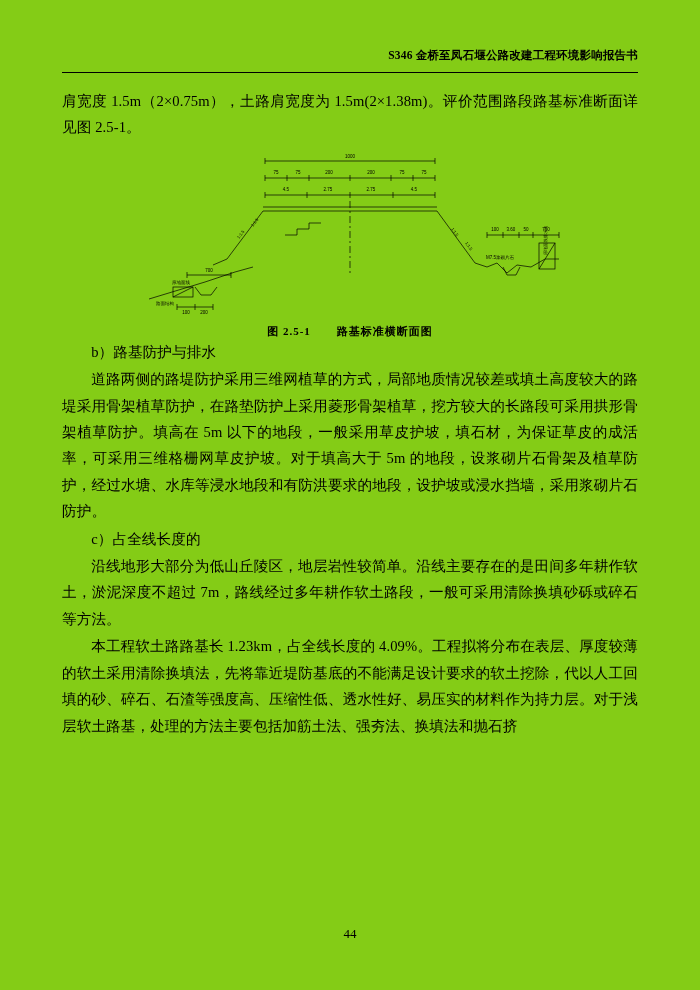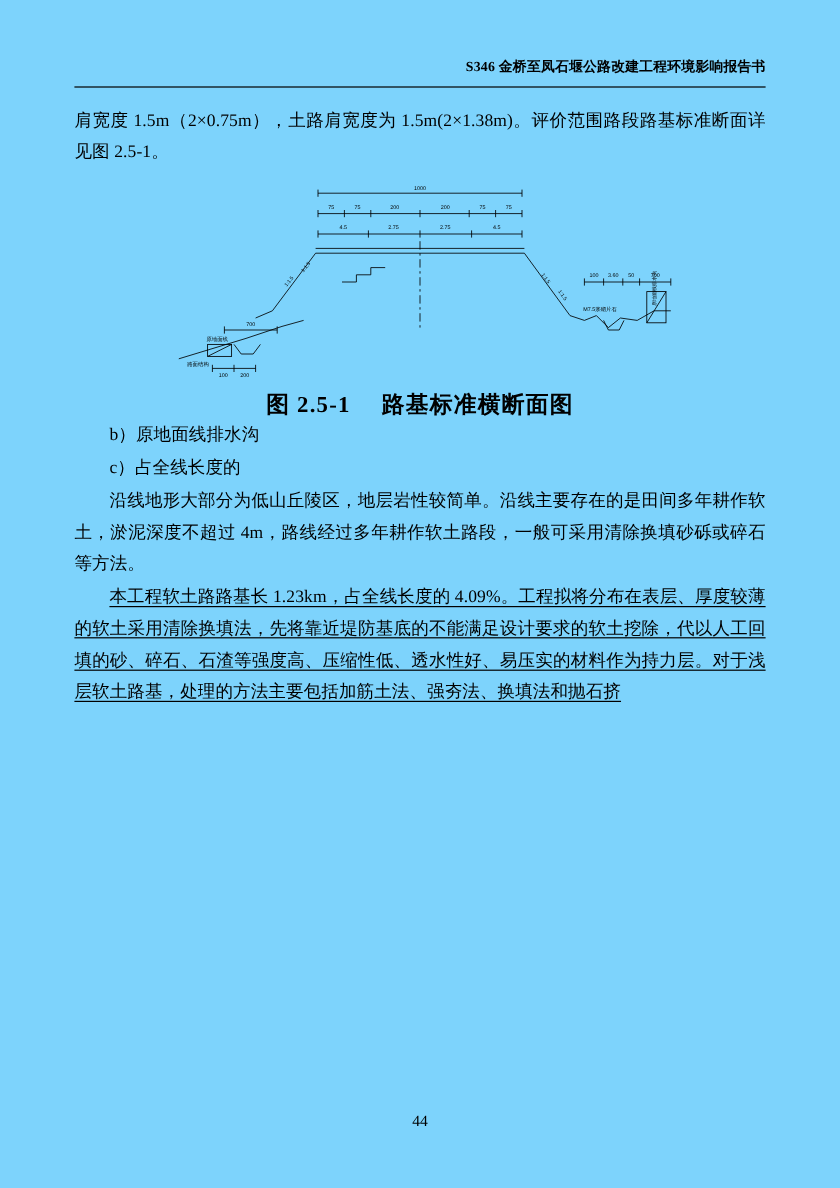--- a/index.html
+++ b/index.html
@@ -9,21 +9,21 @@
   }
   body {
     font-family: "Liberation Serif", "DejaVu Serif", serif;
     color: #000000;
   }
   .page {
     position: relative;
     width: 700px;
     height: 990px;
     margin: 0 auto;
-    background: #7dd3fc;
+    background: #84cc16;
     overflow: hidden;
   }
   .header {
     position: absolute;
     top: 48px;
     right: 62px;
     font-size: 11.5px;
     font-weight: bold;
     letter-spacing: 0.2px;
     white-space: nowrap;
@@ -46,29 +46,28 @@
     font-size: 14.6px;
     line-height: 26.4px;
     text-align: justify;
     text-justify: inter-ideograph;
     letter-spacing: 0.1px;
   }
   p.indent {
     text-indent: 2em;
   }
   p.underline {
-    text-decoration: underline;
     text-underline-offset: 3px;
   }
   .figure {
     margin: 6px 0 0 0;
     text-align: center;
   }
   .figure-caption {
-    font-size: 19px;
+    font-size: 11px;
     font-weight: bold;
     margin-top: 2px;
     letter-spacing: 1px;
   }
   .figure-caption .gap {
     display: inline-block;
     width: 26px;
   }
   .drawing {
     display: block;
@@ -190,22 +189,23 @@
           <text x="316" y="82" transform="rotate(54 316 82)">1:1.5</text>
           <text x="330" y="96" transform="rotate(54 330 96)">1:1.5</text>
           <text x="412" y="108" transform="rotate(-90 412 108)">原地面线排水沟</text>
         </g>
       </svg>
       <div class="figure-caption">
         <span>图 2.5-1</span><span class="gap"></span><span>路基标准横断面图</span>
       </div>
     </div>
 
-    <p class="indent">b）原地面线排水沟</p>
+    <p class="indent">b）路基防护与排水</p>
+    <p class="indent">道路两侧的路堤防护采用三维网植草的方式，局部地质情况较差或填土高度较大的路堤采用骨架植草防护，在路垫防护上采用菱形骨架植草，挖方较大的长路段可采用拱形骨架植草防护。填高在 5m 以下的地段，一般采用草皮护坡，填石材，为保证草皮的成活率，可采用三维格栅网草皮护坡。对于填高大于 5m 的地段，设浆砌片石骨架及植草防护，经过水塘、水库等浸水地段和有防洪要求的地段，设护坡或浸水挡墙，采用浆砌片石防护。</p>
     <p class="indent">c）占全线长度的</p>
-    <p class="indent">沿线地形大部分为低山丘陵区，地层岩性较简单。沿线主要存在的是田间多年耕作软土，淤泥深度不超过 4m，路线经过多年耕作软土路段，一般可采用清除换填砂砾或碎石等方法。</p>
+    <p class="indent">沿线地形大部分为低山丘陵区，地层岩性较简单。沿线主要存在的是田间多年耕作软土，淤泥深度不超过 7m，路线经过多年耕作软土路段，一般可采用清除换填砂砾或碎石等方法。</p>
     <p class="indent underline">本工程软土路路基长 1.23km，占全线长度的 4.09%。工程拟将分布在表层、厚度较薄的软土采用清除换填法，先将靠近堤防基底的不能满足设计要求的软土挖除，代以人工回填的砂、碎石、石渣等强度高、压缩性低、透水性好、易压实的材料作为持力层。对于浅层软土路基，处理的方法主要包括加筋土法、强夯法、换填法和抛石挤</p>
 
   </div>
 
   <div class="footer">44</div>
 
 </div>
 
 </body></html>

